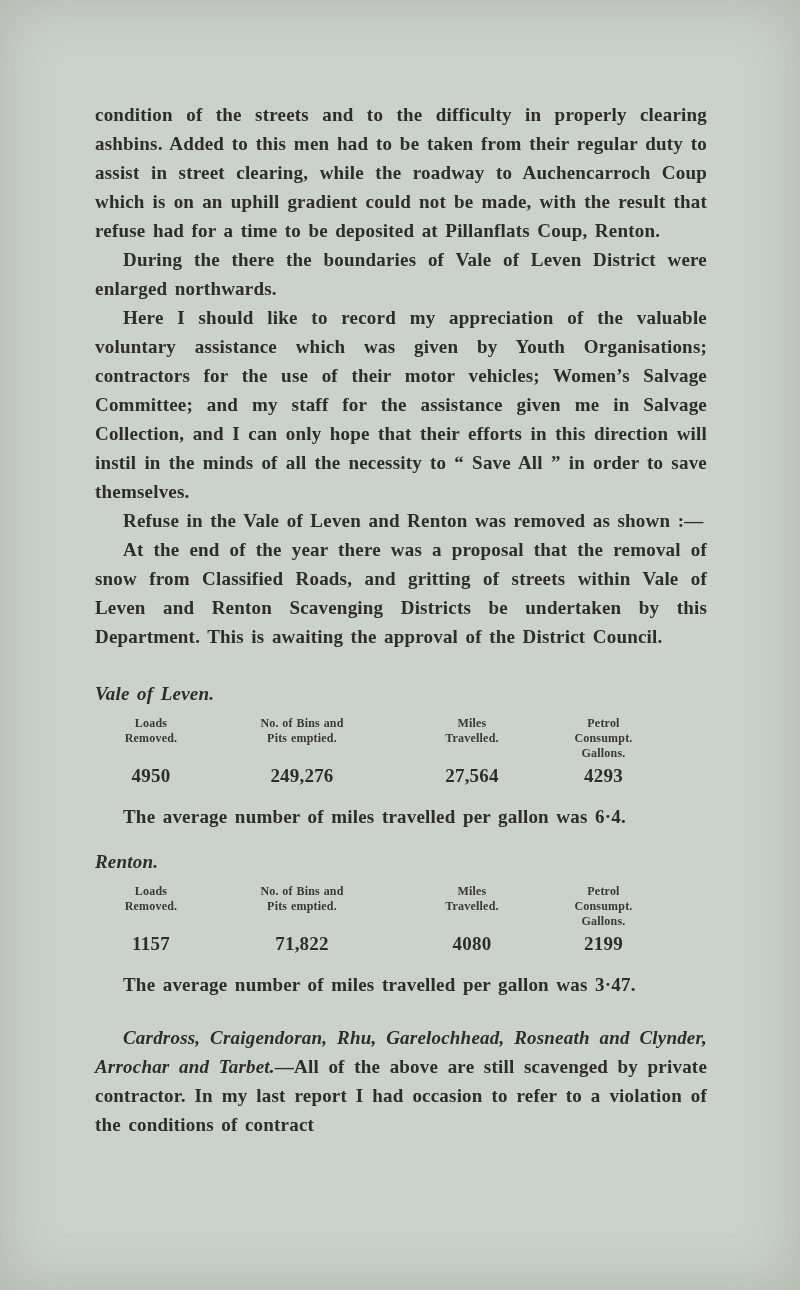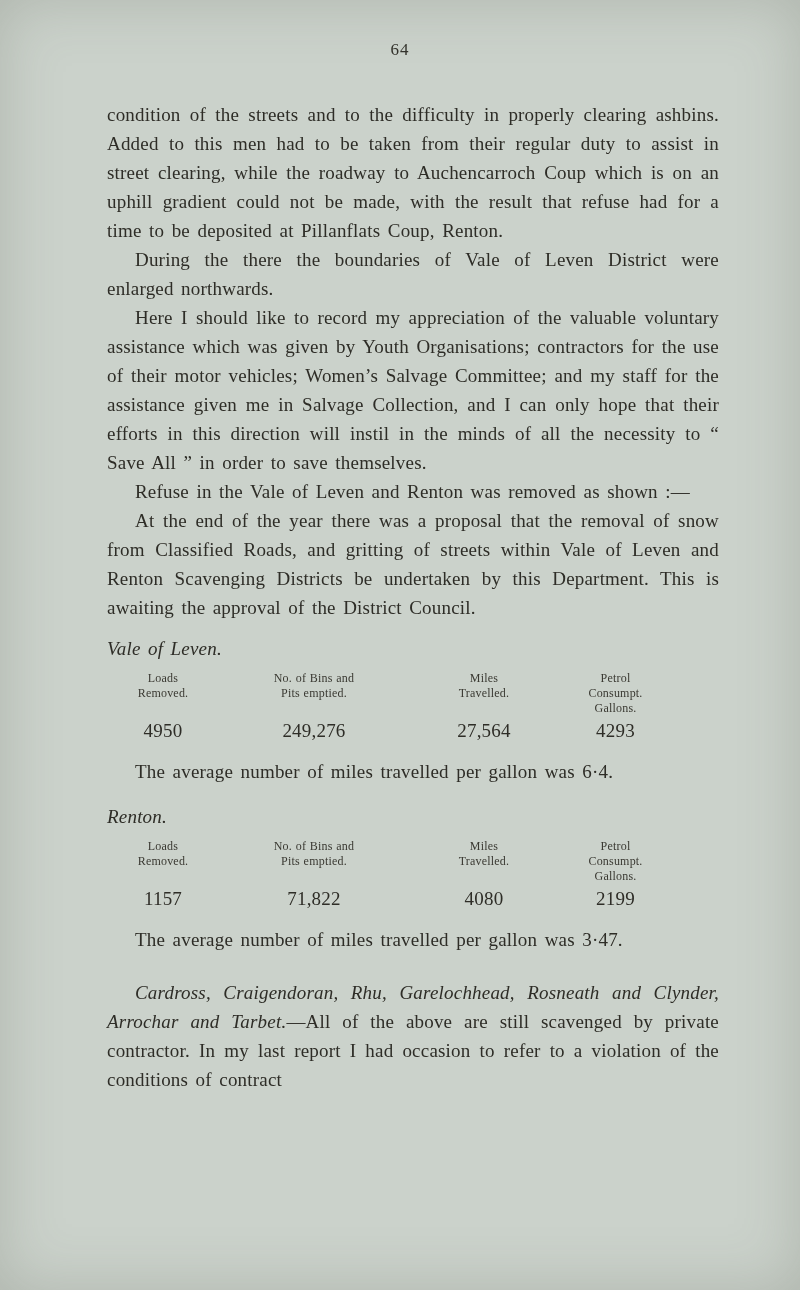--- a/index.html
+++ b/index.html
@@ -24,32 +24,33 @@
     left: 0;
     width: 100%;
     text-align: center;
     font-size: 17px;
     letter-spacing: 1px;
     color: #33322c;
   }
   .content {
     position: absolute;
     top: 100px;
-    left: 107px;
+    left: 95px;
     width: 612px;
     font-size: 19px;
     line-height: 29px;
     text-align: justify;
     letter-spacing: 0.2px;
     word-spacing: 2.5px;
+    font-weight: bold;
   }
   p { margin: 0; }
   .para { text-indent: 28px; }
   .para.noindent { text-indent: 0; }
-  .stats-block { margin-top: 12px; }
+  .stats-block { margin-top: 28px; }
   .table-title {
     font-style: italic;
     text-indent: 0;
     margin: 4px 0 8px 0;
   }
   .cols {
     display: flex;
     width: 565px;
     text-align: center;
   }
@@ -75,21 +76,20 @@
   }
   .renton-block { margin-top: 16px; }
   .closing { margin-top: 24px; }
   .italic { font-style: italic; }
 </style>
 </head>
 <body>
 
 <div class="page">
 
-  <div class="page-number">64</div>
 
   <div class="content">
 
     <p class="para noindent">condition of the streets and to the difficulty in properly clearing ashbins. Added to this men had to be taken from their regular duty to assist in street clearing, while the roadway to Auchencarroch Coup which is on an uphill gradient could not be made, with the result that refuse had for a time to be deposited at Pillanflats Coup, Renton.</p>
 
     <p class="para">During the there the boundaries of Vale of Leven District were enlarged northwards.</p>
 
     <p class="para">Here I should like to record my appreciation of the valuable voluntary assistance which was given by Youth Organisations; contractors for the use of their motor vehicles; Women’s Salvage Committee; and my staff for the assistance given me in Salvage Collection, and I can only hope that their efforts in this direction will instil in the minds of all the necessity to “ Save All ” in order to save themselves.</p>
 
     <p class="para">Refuse in the Vale of Leven and Renton was removed as shown :—</p>

